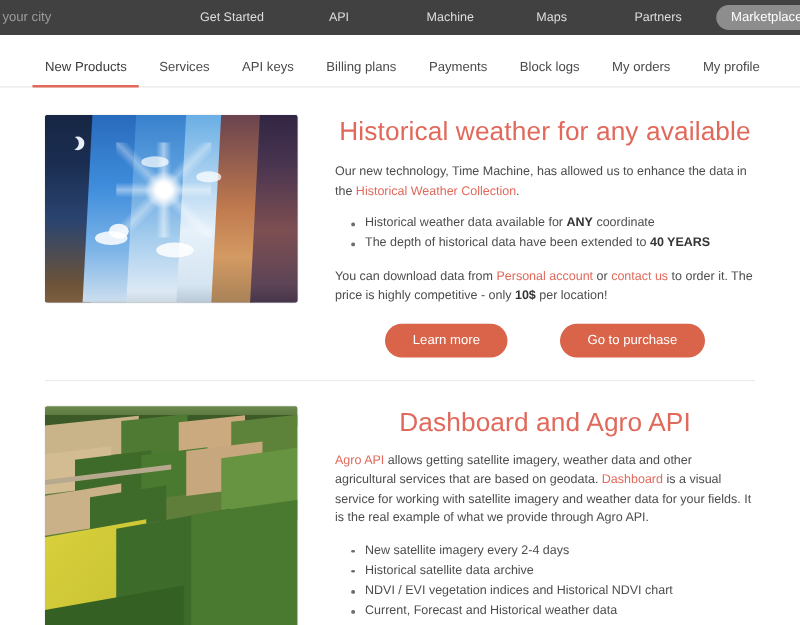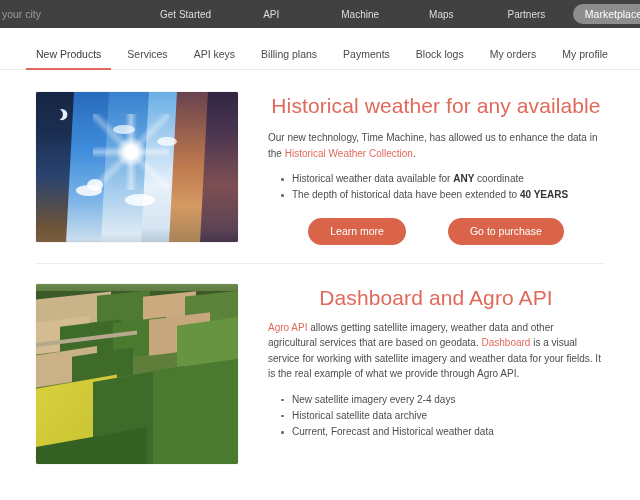--- a/index.html
+++ b/index.html
@@ -340,20 +340,23 @@
 
       <p class="para">
         <span>Our new technology, Time Machine, has allowed us to enhance the data in the </span><a class="inline" href="#">Historical Weather Collection</a><span>.</span>
       </p>
 
       <ul class="bullets">
         <li><span>Historical weather data available for </span><span class="strong">ANY</span><span> coordinate</span></li>
         <li><span>The depth of historical data have been extended to </span><span class="strong">40 YEARS</span><span></span></li>
       </ul>
 
+      <p class="para last">
+        <span>You can download data from </span><a class="inline" href="#">Personal account</a><span> or </span><a class="inline" href="#">contact us</a><span> to order it. The price is highly competitive - only </span><span class="strong">10$</span><span> per location!</span>
+      </p>
 
       <div class="btnrow">
         <button class="btn">Learn more</button>
         <button class="btn">Go to purchase</button>
       </div>
     </div>
   </div>
 
   <div class="divider"></div>
 
@@ -385,19 +388,20 @@
     <div class="body">
       <h1 class="headline">Dashboard and Agro API</h1>
 
       <p class="para">
         <a class="inline" href="#">Agro API</a><span> allows getting satellite imagery, weather data and other agricultural services that are based on geodata. </span><a class="inline" href="#">Dashboard</a><span> is a visual service for working with satellite imagery and weather data for your fields. It is the real example of what we provide through Agro API.</span>
       </p>
 
       <ul class="bullets">
         <li>New satellite imagery every 2-4 days</li>
         <li>Historical satellite data archive</li>
+        <li>NDVI / EVI vegetation indices and Historical NDVI chart</li>
         <li>Current, Forecast and Historical weather data</li>
       </ul>
 
     </div>
   </div>
 
 </div>
 
 </body></html>

